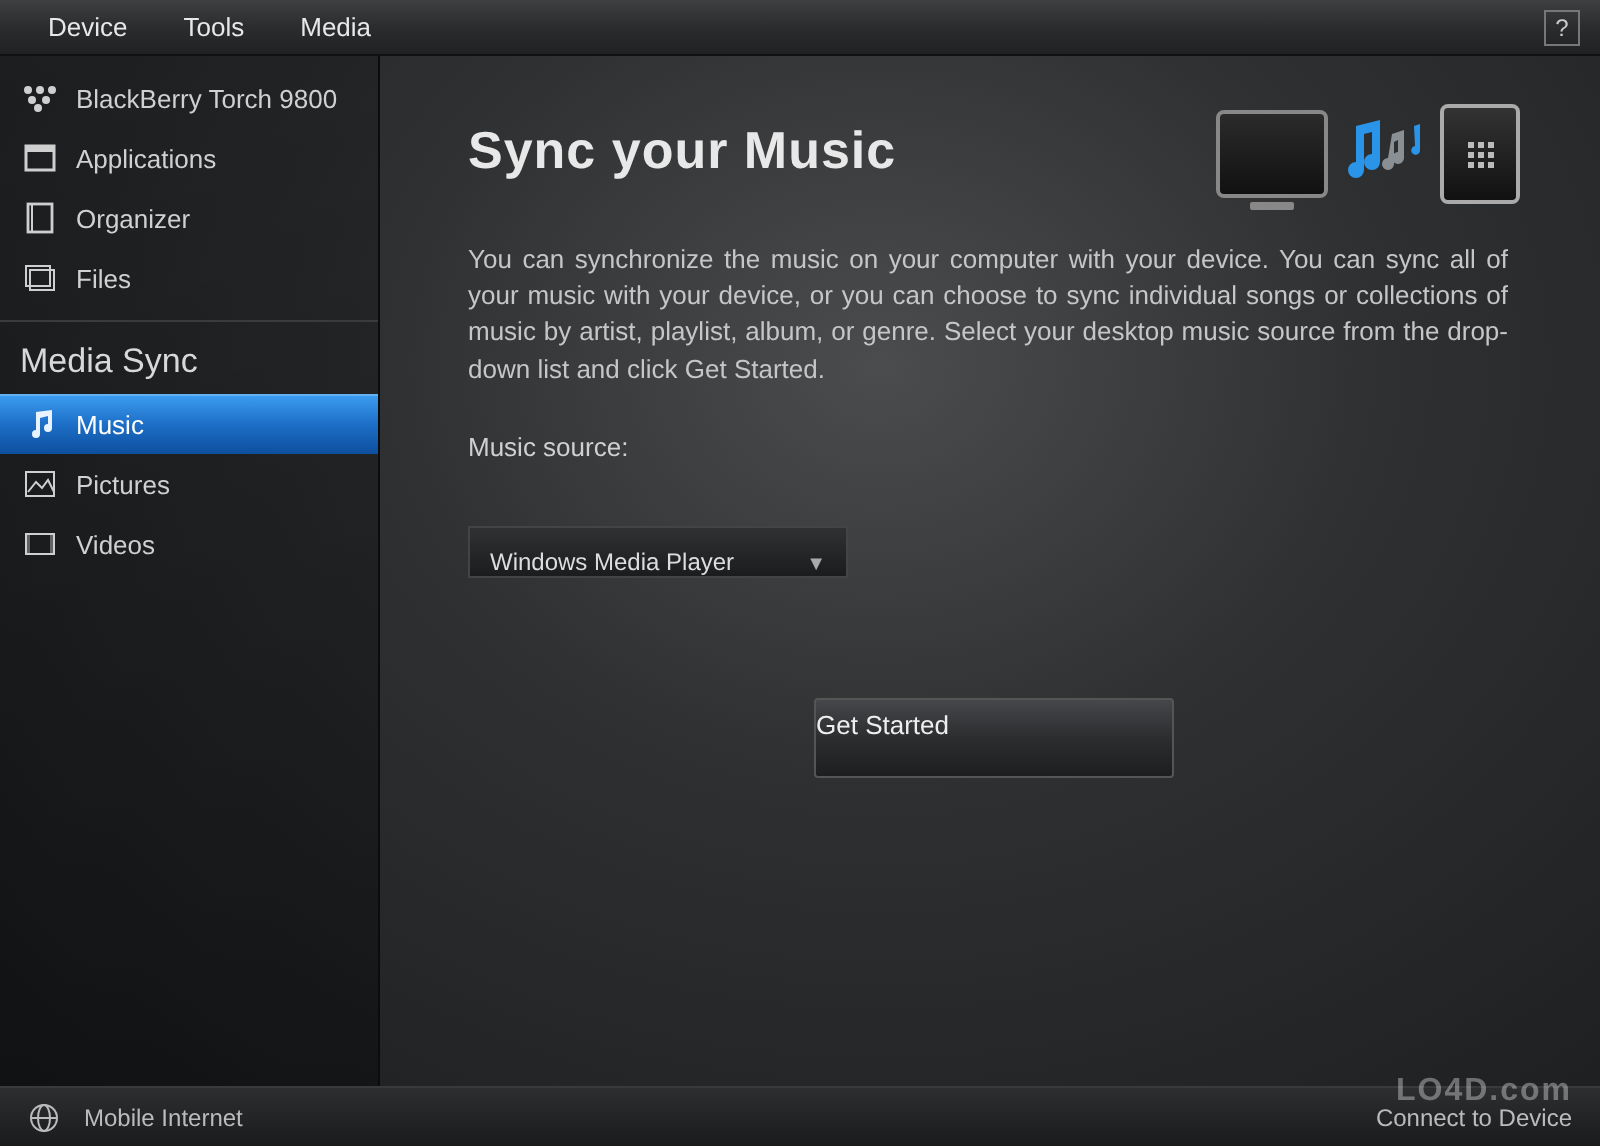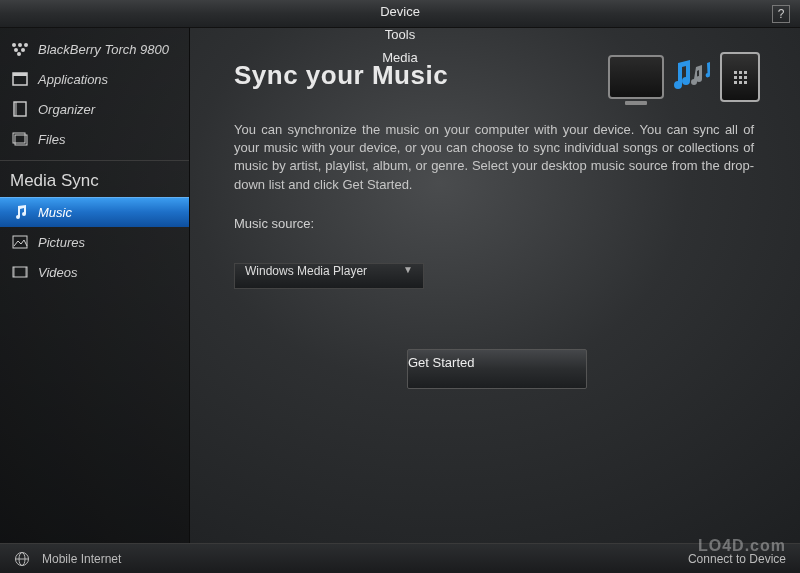--- a/index.html
+++ b/index.html
@@ -13,21 +13,20 @@
   position: relative;
 }
 .menubar {
   height: 28px;
   background: linear-gradient(to bottom, #3d3f41 0%, #2a2c2e 50%, #1f2123 100%);
   border-bottom: 1px solid #111;
   display: flex;
   align-items: center;
   padding: 0 10px;
   position: relative;
-  flex-direction: column;
 }
 .menubar .menu-item {
   color: #e8e8e8;
   padding: 4px 14px;
   cursor: pointer;
   font-size: 13px;
 }
 .help-btn {
   position: absolute; right: 10px; top: 5px;
   width: 18px; height: 18px;
@@ -50,21 +49,20 @@
   padding-top: 6px;
 }
 .side-item {
   display: flex;
   align-items: center;
   height: 30px;
   padding: 0 10px;
   color: #d0d0d0;
   cursor: pointer;
   font-size: 13px;
-  font-style: italic;
 }
 .side-item .icon {
   width: 20px; height: 18px;
   margin-right: 8px;
   display: flex; align-items: center; justify-content: center;
 }
 .side-item.selected {
   background: linear-gradient(to bottom, #3d9ff2 0%, #1d6fc7 50%, #0e4f9e 100%);
   color: #fff;
   box-shadow: inset 0 1px 0 rgba(255,255,255,0.2);
@@ -127,21 +125,21 @@
 .form-label {
   color: #d0d0d0;
   margin-bottom: 8px;
 }
 .dropdown {
   width: 190px; height: 26px;
   background: linear-gradient(to bottom,#2f3133,#1a1c1e);
   border: 1px solid #444;
   color: #ddd;
   display: flex;
-  align-items: flex-start;
+  align-items: flex-end;
   justify-content: space-between;
   padding: 0 10px;
   cursor: pointer;
   font-size: 12px;
   margin-top: 32px;
 }
 .dropdown .chev { font-size:10px; color:#aaa; }
 .get-started {
   display: block;
   margin: 60px auto 0 auto;

